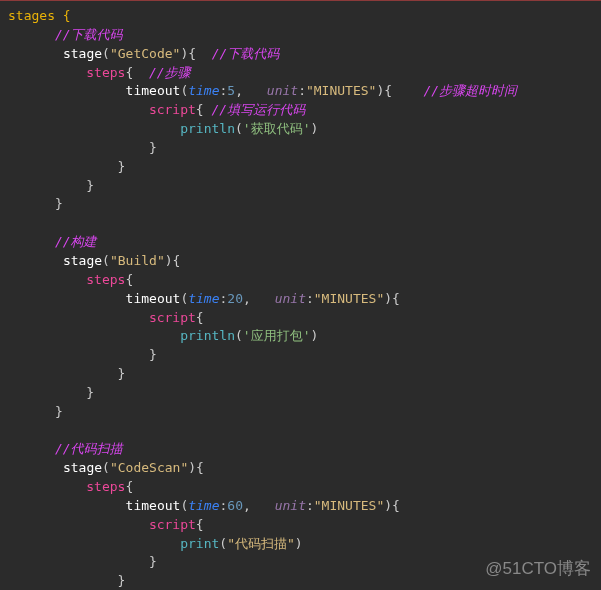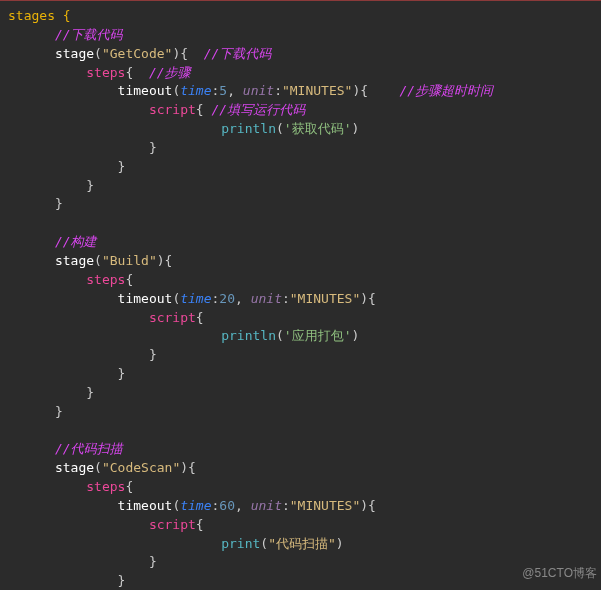--- a/index.html
+++ b/index.html
@@ -14,35 +14,35 @@
     overflow: hidden;
     position: relative;
     border-top: 1px solid #8b3a3a;
   }
   pre {
     white-space: pre;
     padding: 6px 8px 8px 8px;
   }
   .kw   { color: #eab308; }
   .id   { color: #ec4899; }
-  .fn   { color: #ffffff; }
+  .fn   { color: #ffffff; margin-left: 8px; }
   .time { color: #3b82f6; font-style: italic; }
-  .unit { color: #9876aa; font-style: italic; }
+  .unit { color: #9876aa; font-style: italic; margin-left: 16px; }
   .num  { color: #6897bb; }
   .str  { color: #d7ba7d; }
   .strg { color: #8fbf7f; }
   .cmt  { color: #d946ef; font-style: italic; }
-  .call { color: #56b6c2; margin-left: 41px; }
+  .call { color: #56b6c2; }
   .p    { color: #cccccc; }
   .watermark {
     position: absolute;
-    right: 4px;
+    right: 10px;
     bottom: 8px;
     color: #888;
-    font-size: 12px;
+    font-size: 17px;
     font-family: sans-serif;
   }
 </style>
 </head>
 <body>
 
 <pre><span class="kw">stages {</span>
       <span class="cmt">//下载代码</span>
       <span class="fn">stage</span><span class="p">(</span><span class="str">"GetCode"</span><span class="p">){</span>  <span class="cmt">//下载代码</span>
           <span class="id">steps</span><span class="p">{</span>  <span class="cmt">//步骤</span>

